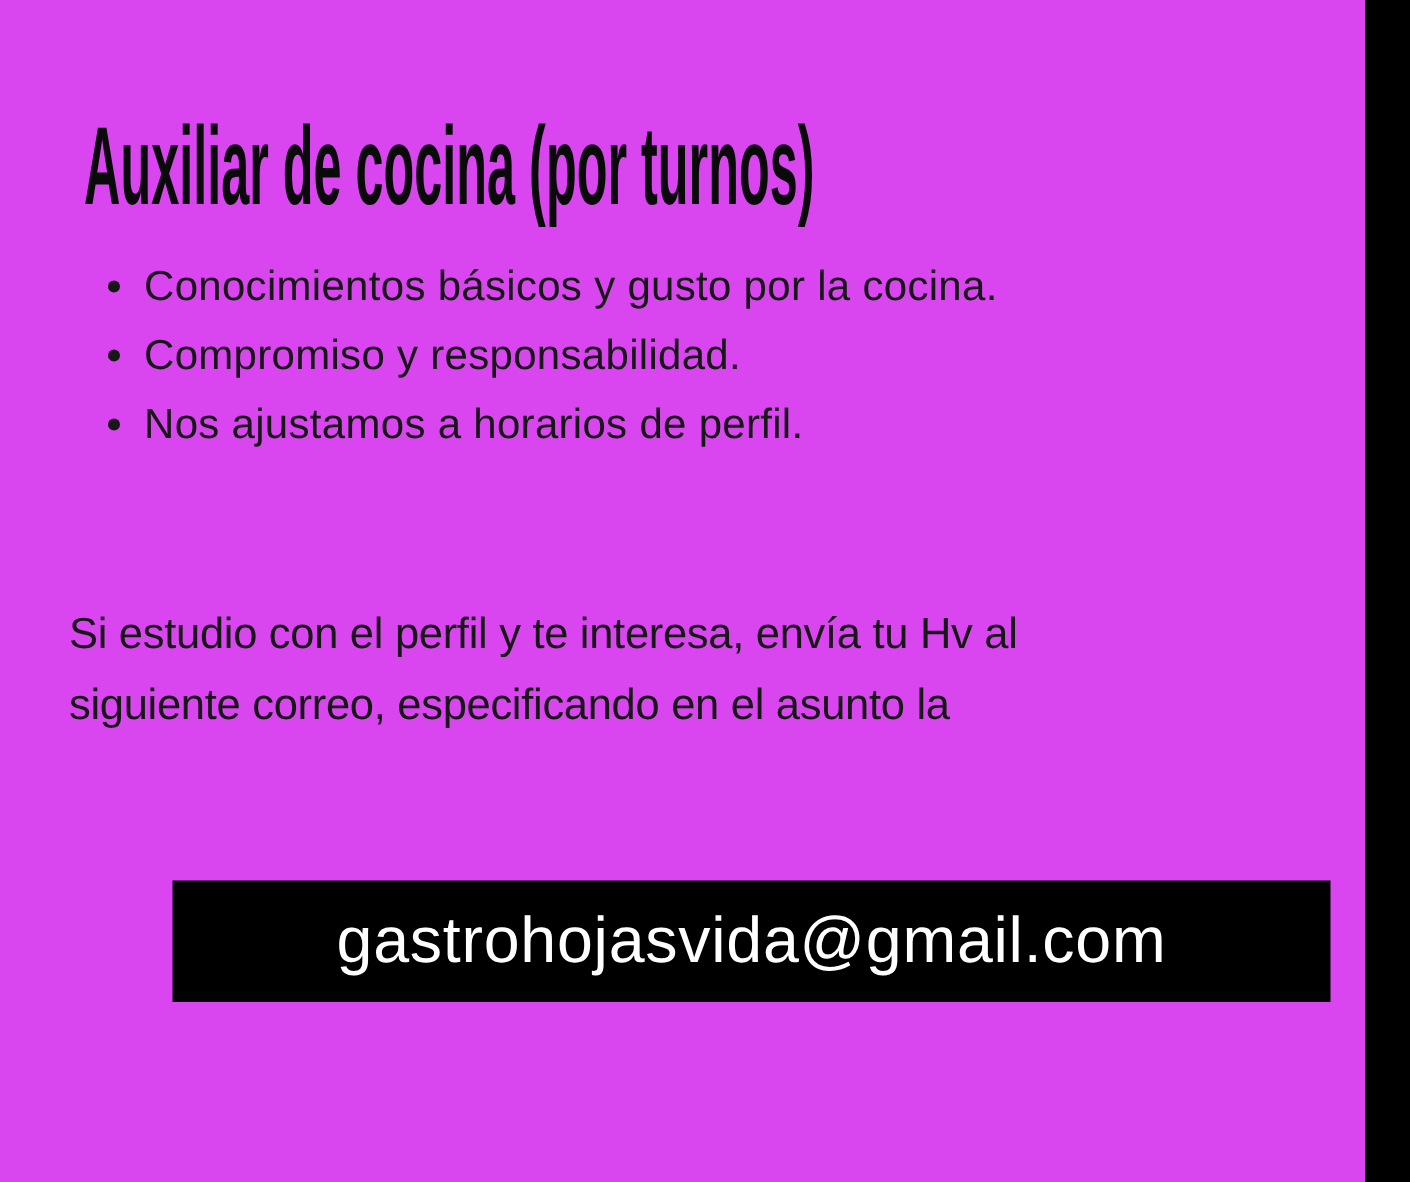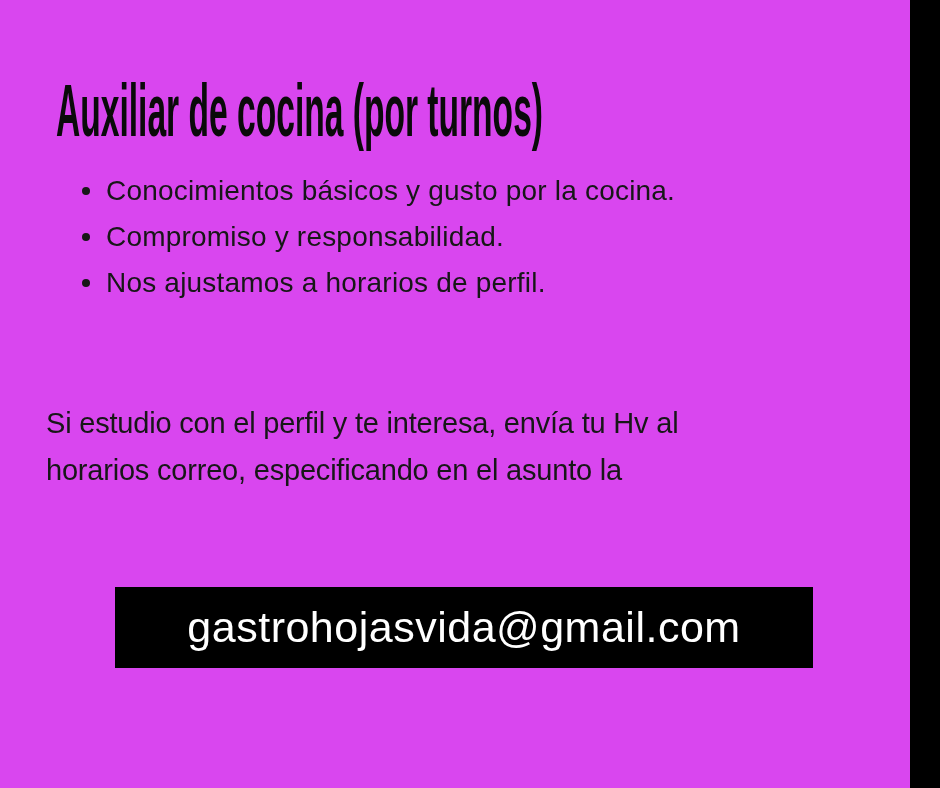--- a/index.html
+++ b/index.html
@@ -26,21 +26,21 @@
   }
   .title-wrap {
     position: absolute;
     left: 56px;
     top: 76px;
     width: 520px;
     height: 84px;
   }
   .req-list {
     position: absolute;
-    left: 82px;
+    left: 72px;
     top: 168px;
     width: 760px;
     margin: 0;
     padding: 0;
     list-style: none;
   }
   .req-list li {
     position: relative;
     padding-left: 24px;
     font-size: 28px;
@@ -72,21 +72,21 @@
     white-space: nowrap;
   }
   .message .bold-part {
     font-weight: 700;
     letter-spacing: 0.2px;
   }
   .email-banner {
     position: absolute;
     left: 115px;
     top: 587px;
-    width: 698px;
+    width: 772px;
     height: 81px;
     background: #000000;
     display: flex;
     align-items: center;
     justify-content: center;
   }
   .email-text {
     color: #ffffff;
     font-size: 43px;
     letter-spacing: 0.5px;
@@ -116,20 +116,20 @@
       <span>Compromiso y responsabilidad.</span>
     </li>
     <li>
       <span class="dot"></span>
       <span>Nos ajustamos a horarios de perfil.</span>
     </li>
   </ul>
 
   <div class="message">
     <div class="line">Si estudio con el perfil y te interesa, envía tu Hv al</div>
-    <div class="line">horarios correo, especificando en el asunto la</div>
+    <div class="line">siguiente correo, especificando en el asunto la</div>
   </div>
 
   <div class="email-banner">
     <span class="email-text">gastrohojasvida@gmail.com</span>
   </div>
 
 </div>
 
 </body></html>

